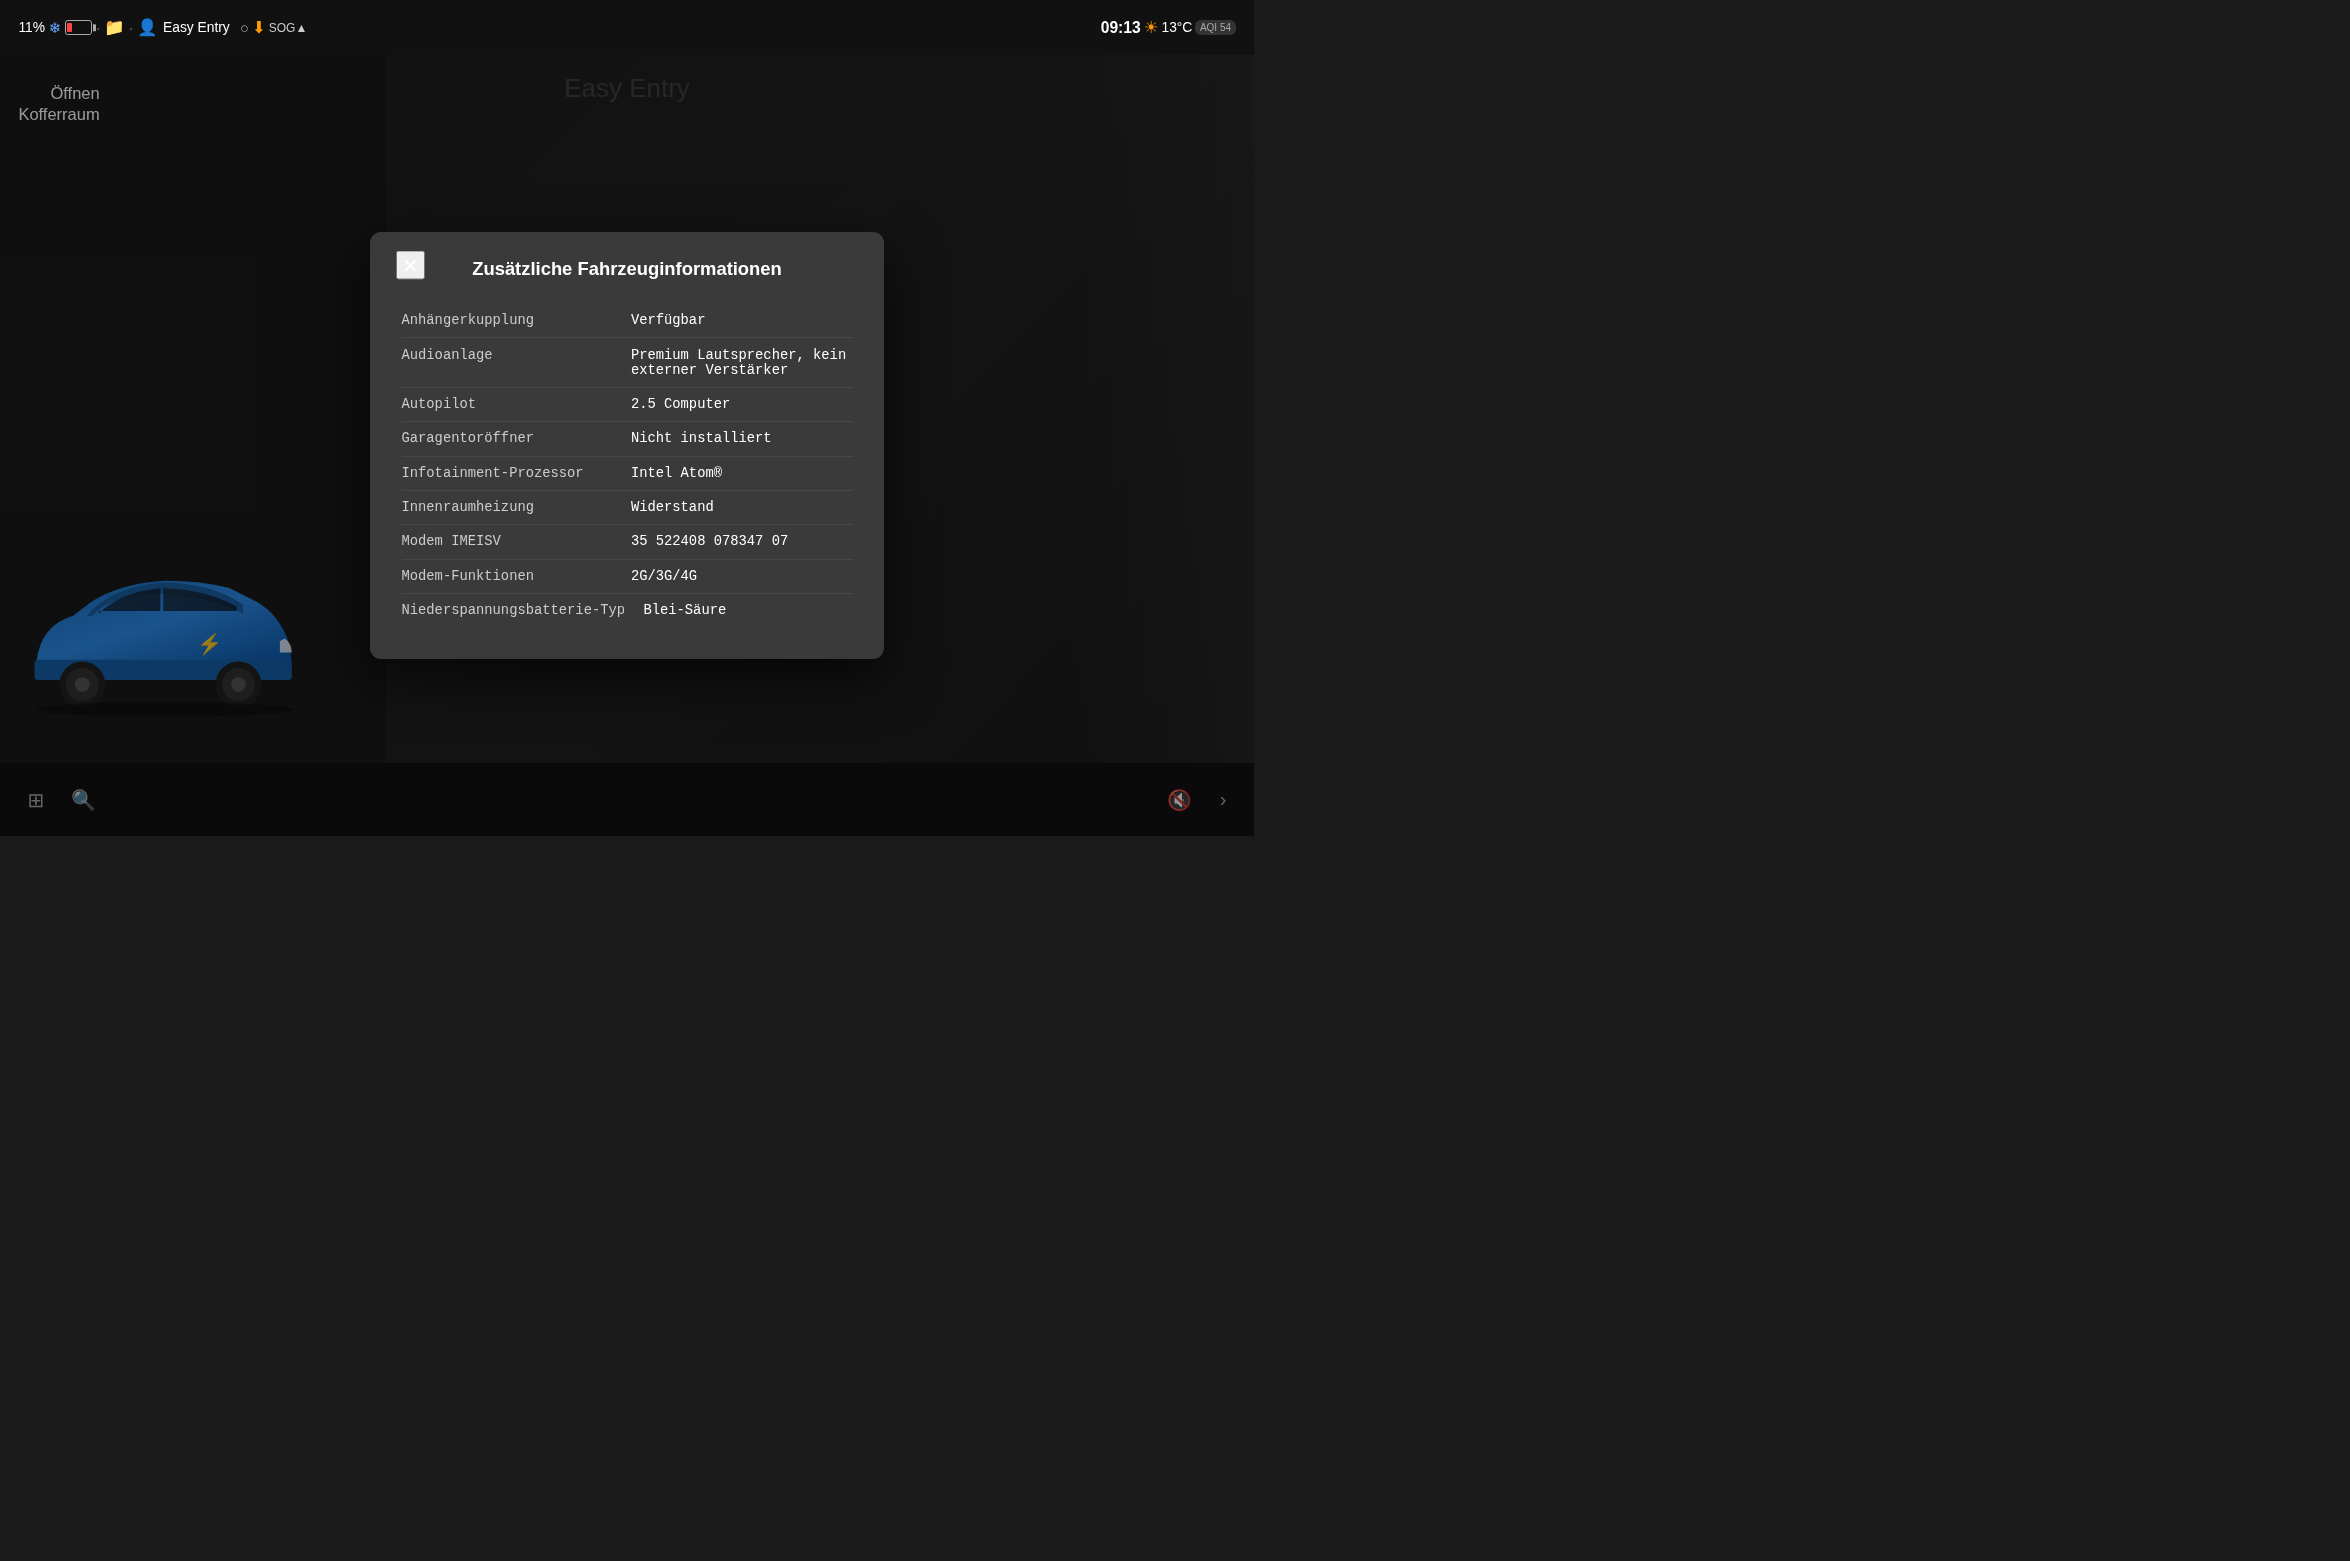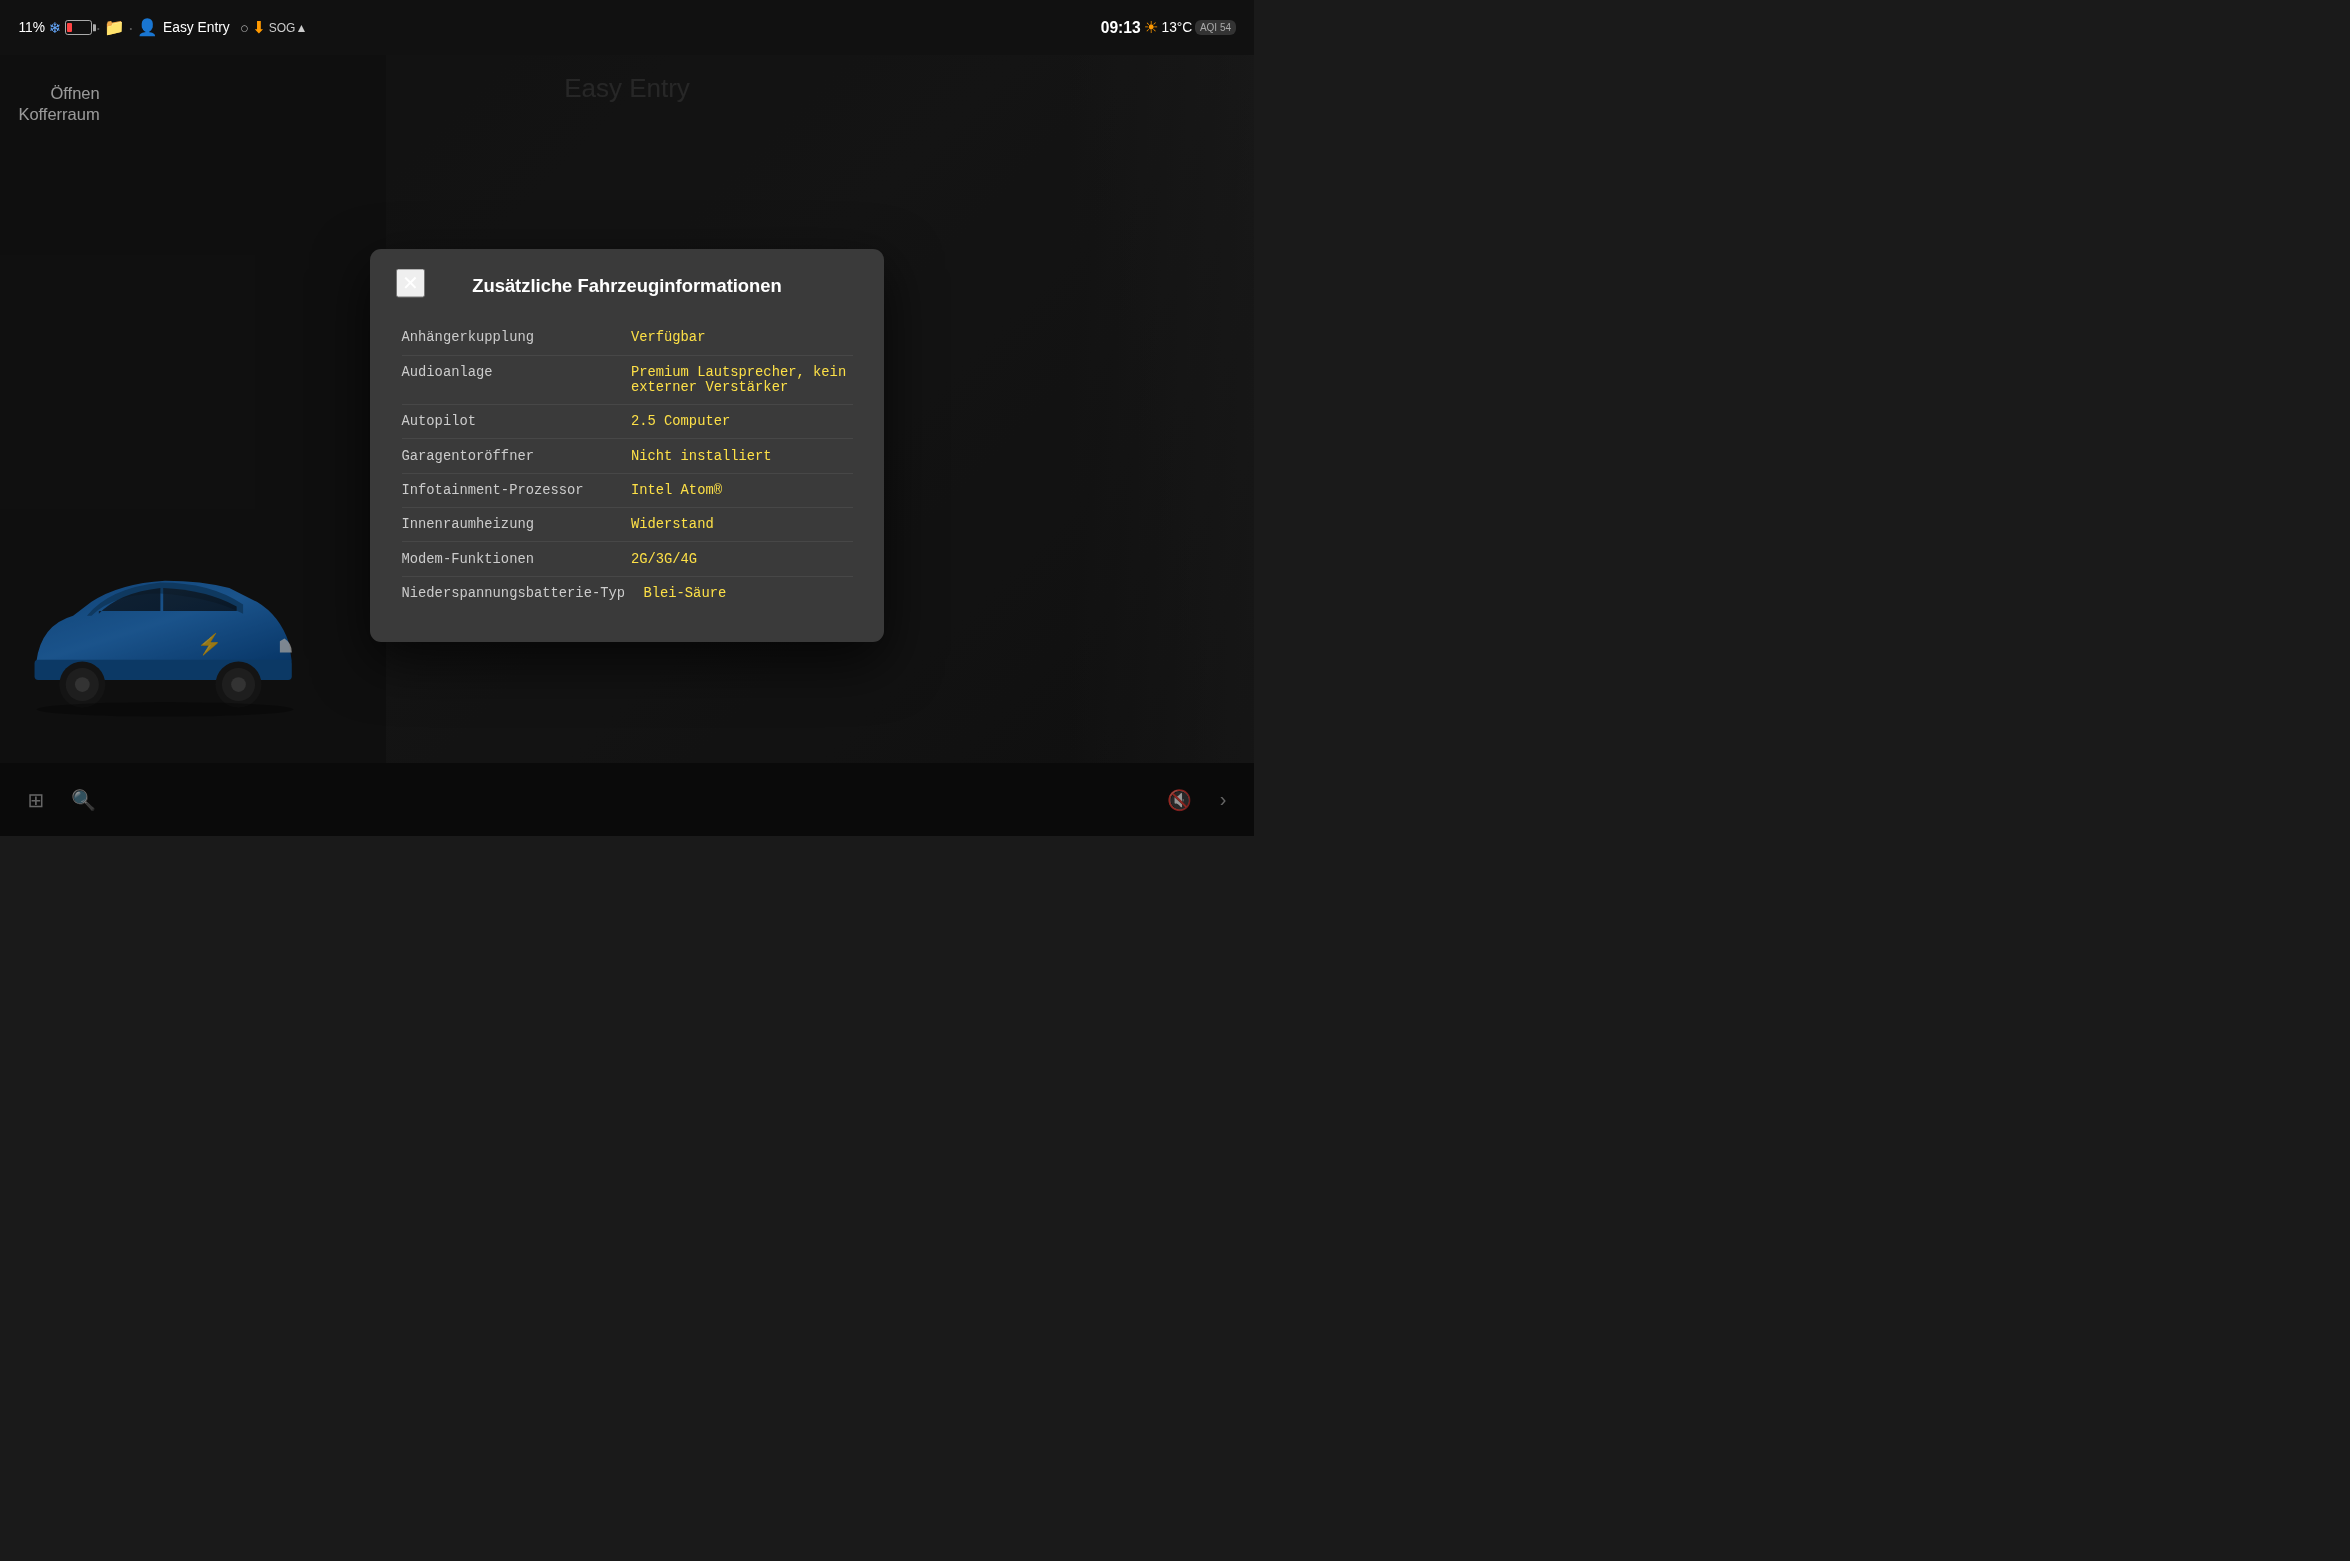--- a/index.html
+++ b/index.html
@@ -271,21 +271,21 @@
     }
 
     .info-label {
       color: #ccc;
       font-size: 13.8px;
       min-width: 211px;
       flex-shrink: 0;
     }
 
     .info-value {
-      color: #fde047;
+      color: #ffffff;
       font-size: 13.8px;
       flex: 1;
     }
 
     
     .bg-menu {
       position: absolute;
       bottom: 73px;
       left: 0;
       right: 0;
@@ -446,20 +446,24 @@
           </div>
           <div class="info-row">
             <span class="info-label">Infotainment-Prozessor</span>
             <span class="info-value">Intel Atom®</span>
           </div>
           <div class="info-row">
             <span class="info-label">Innenraumheizung</span>
             <span class="info-value">Widerstand</span>
           </div>
           <div class="info-row">
+            <span class="info-label">Modem IMEISV</span>
+            <span class="info-value">35 522408 078347 07</span>
+          </div>
+          <div class="info-row">
             <span class="info-label">Modem-Funktionen</span>
             <span class="info-value">2G/3G/4G</span>
           </div>
           <div class="info-row">
             <span class="info-label">Niederspannungsbatterie-Typ</span>
             <span class="info-value">Blei-Säure</span>
           </div>
         </div>
     </div>
   </div>

